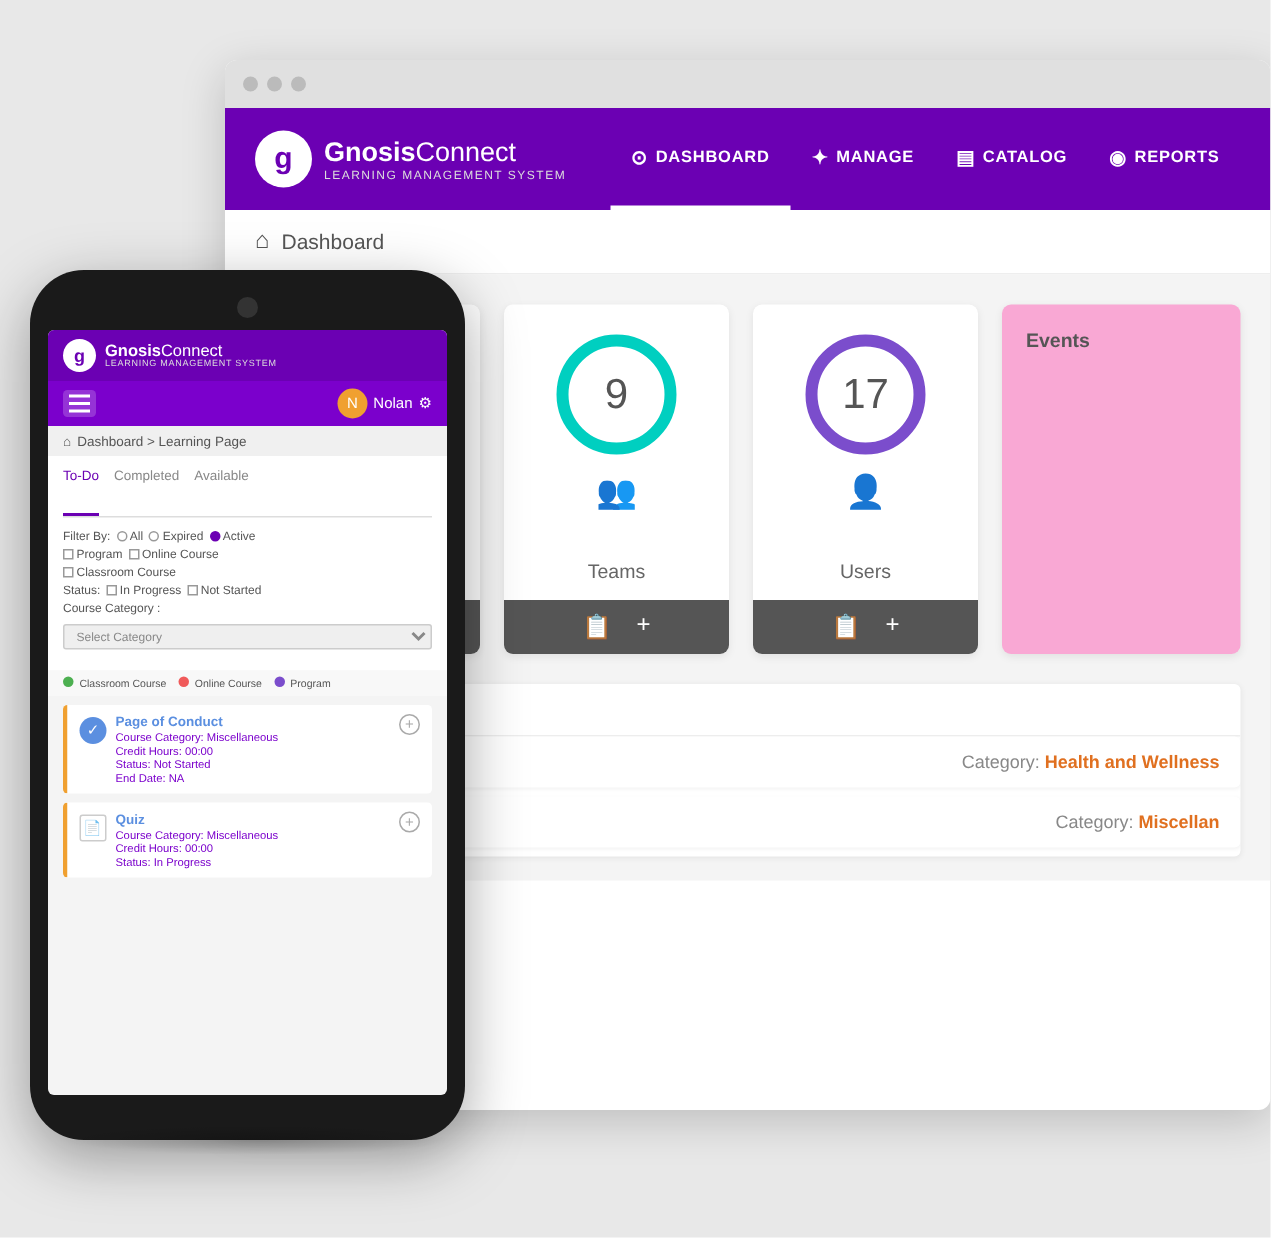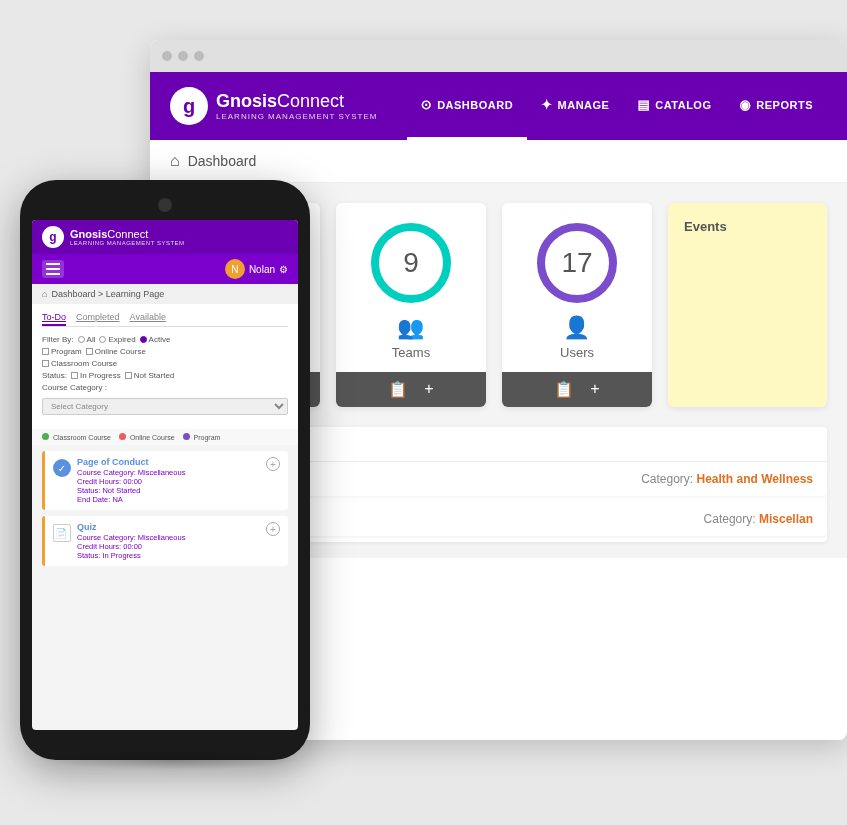--- a/index.html
+++ b/index.html
@@ -153,39 +153,40 @@
     .ring-purple { border-color: #7b4dcc; }
 
     .stat-label-icon {
       font-size: 22px;
       color: #999;
       margin-bottom: 4px;
     }
     .stat-label-text {
       font-size: 13px;
       color: #666;
+      margin-top: 28px;
     }
 
     .stat-card-footer {
       background: #555;
       display: flex;
       justify-content: center;
       gap: 16px;
       padding: 8px;
     }
     .footer-btn {
       color: #fff;
       font-size: 16px;
       cursor: pointer;
     }
 
     
     .events-panel {
       flex: 1;
-      background: #fef9c3;
+      background: #f9a8d4;
       border-radius: 6px;
       box-shadow: 0 2px 6px rgba(0,0,0,0.08);
       padding: 16px;
       min-width: 80px;
     }
     .events-title {
       font-size: 13px;
       font-weight: 600;
       color: #555;
     }
@@ -292,23 +293,22 @@
     }
     .phone-tabs {
       display: flex;
       gap: 10px;
       border-bottom: 1px solid #ddd;
       margin-bottom: 8px;
     }
     .phone-tab {
       font-size: 9px;
       color: #888;
-      padding-bottom: 2px;
+      padding-bottom: 20px;
       cursor: pointer;
-      text-decoration: underline;
     }
     .phone-tab.active {
       color: #6b00b3;
       border-bottom: 2px solid #6b00b3;
     }
 
     .filter-section {
       font-size: 8px;
       color: #555;
       margin-bottom: 6px;

